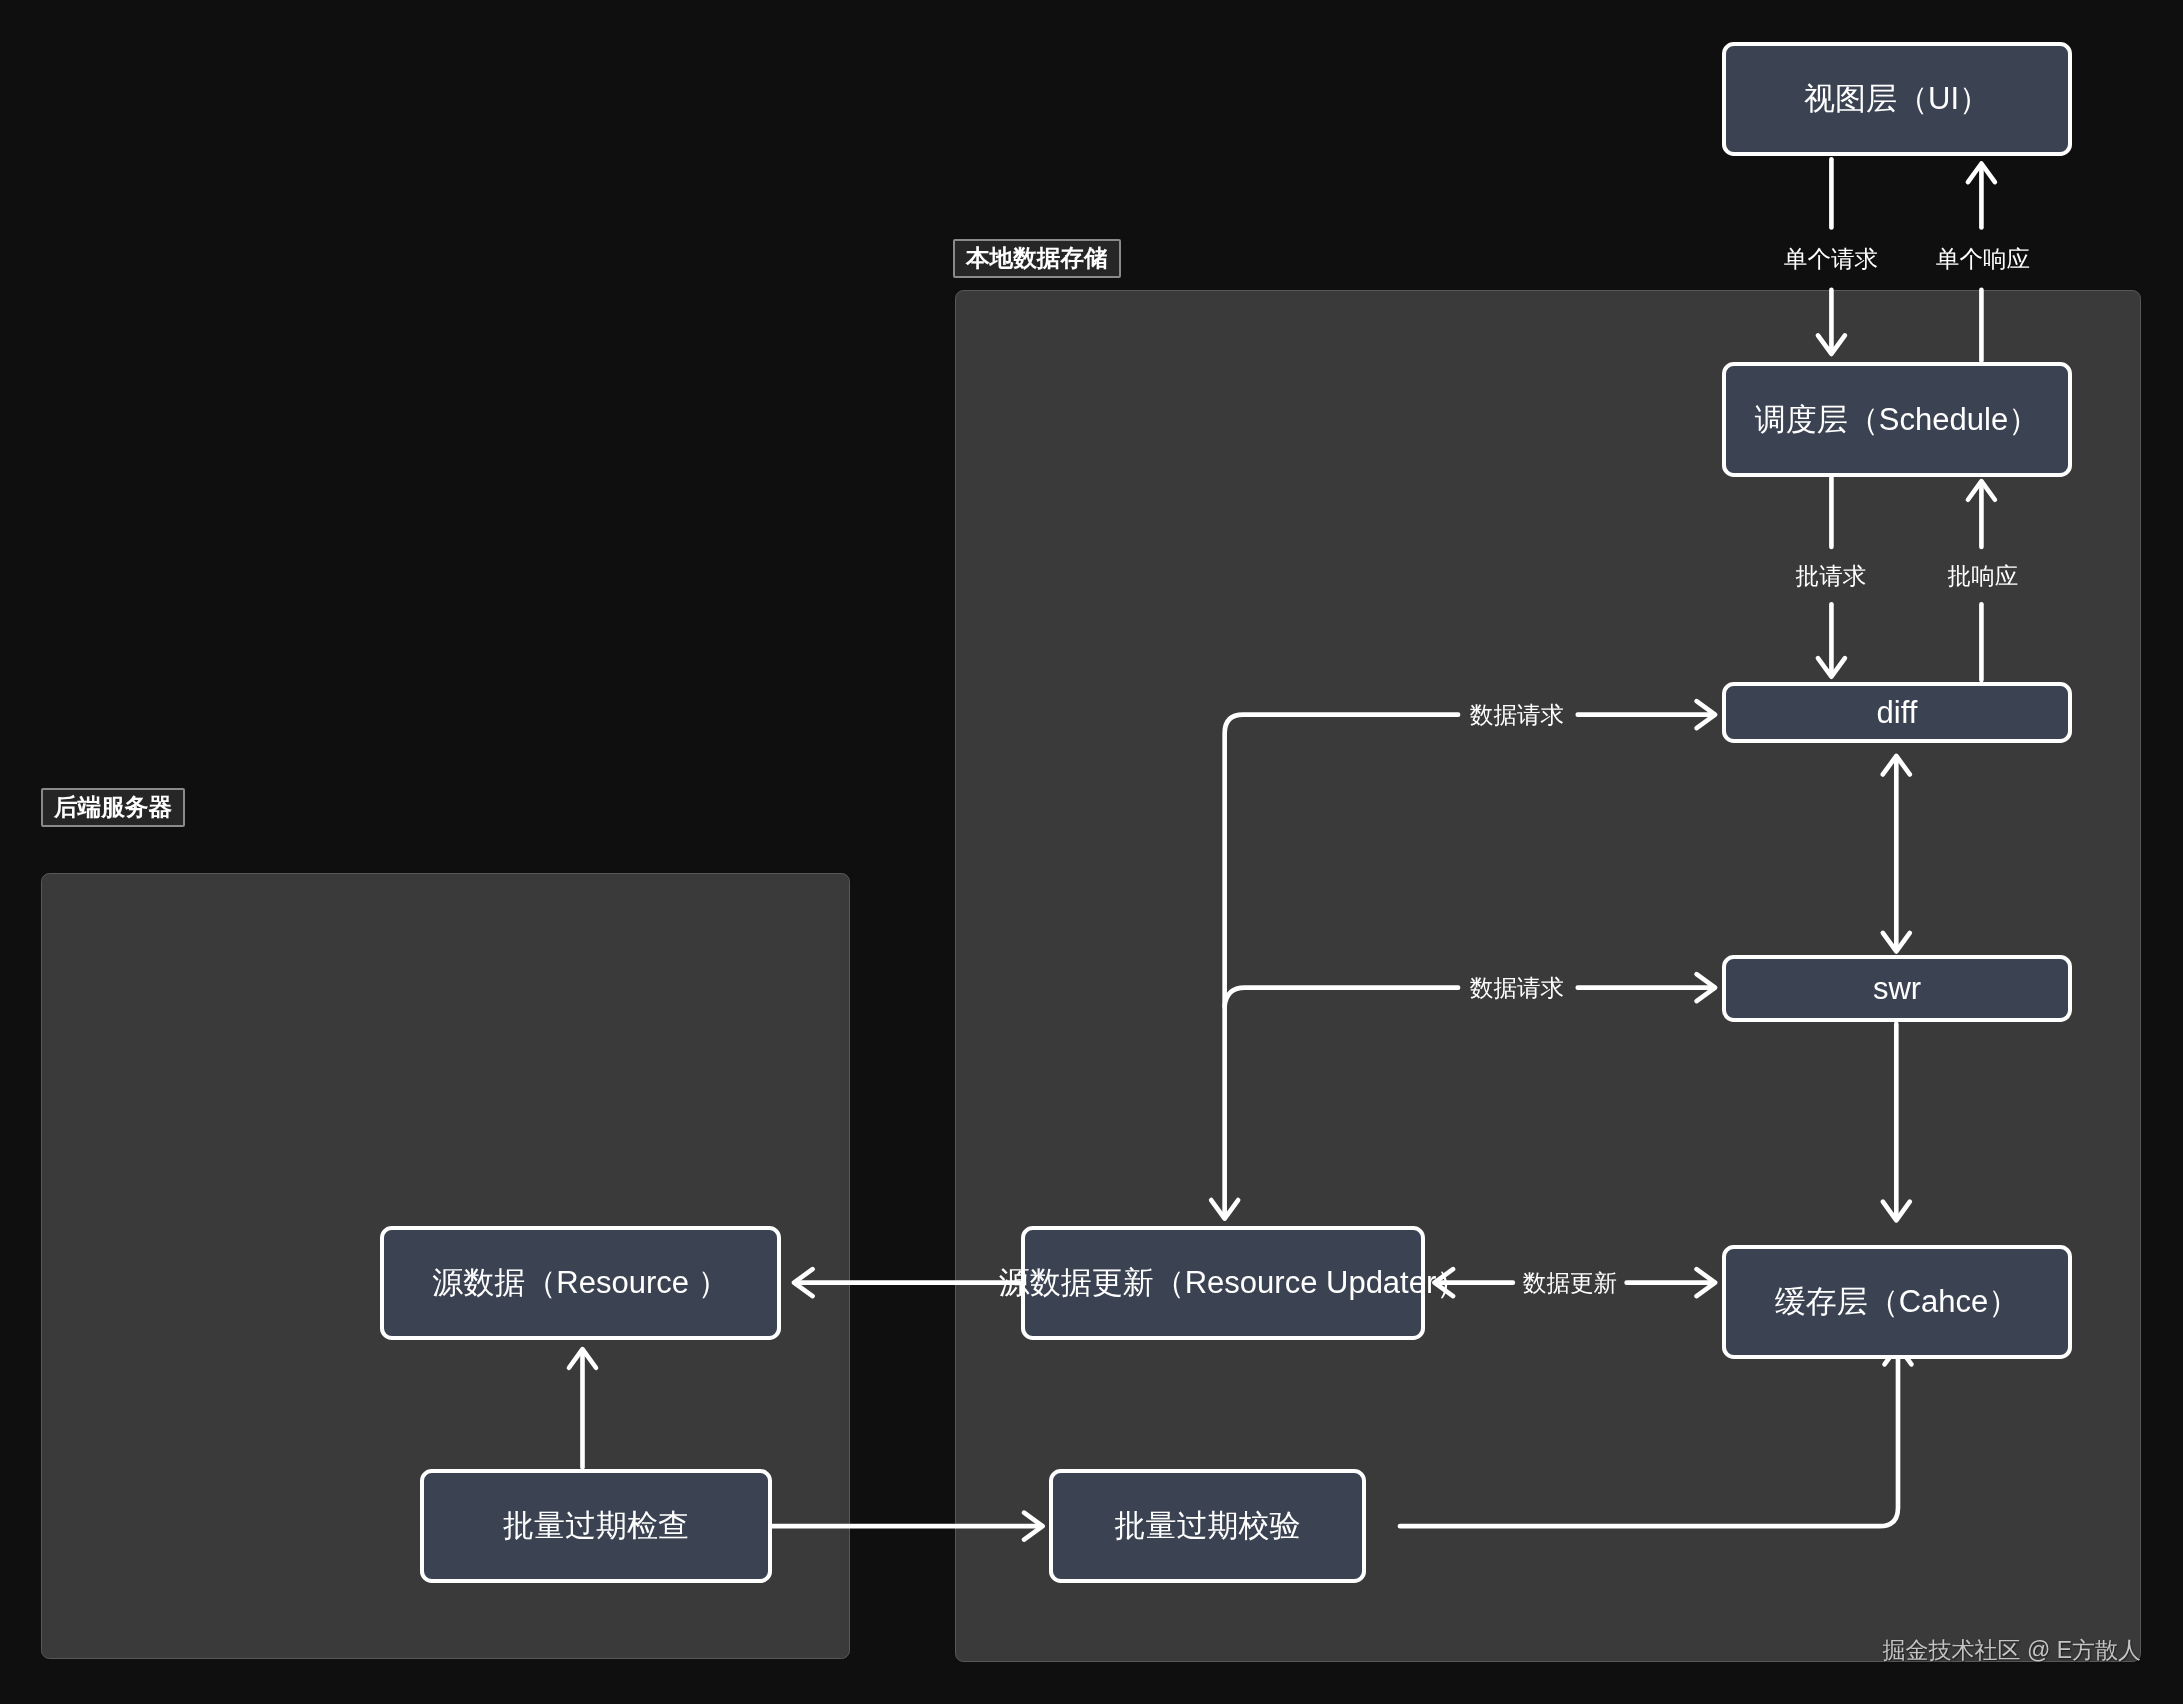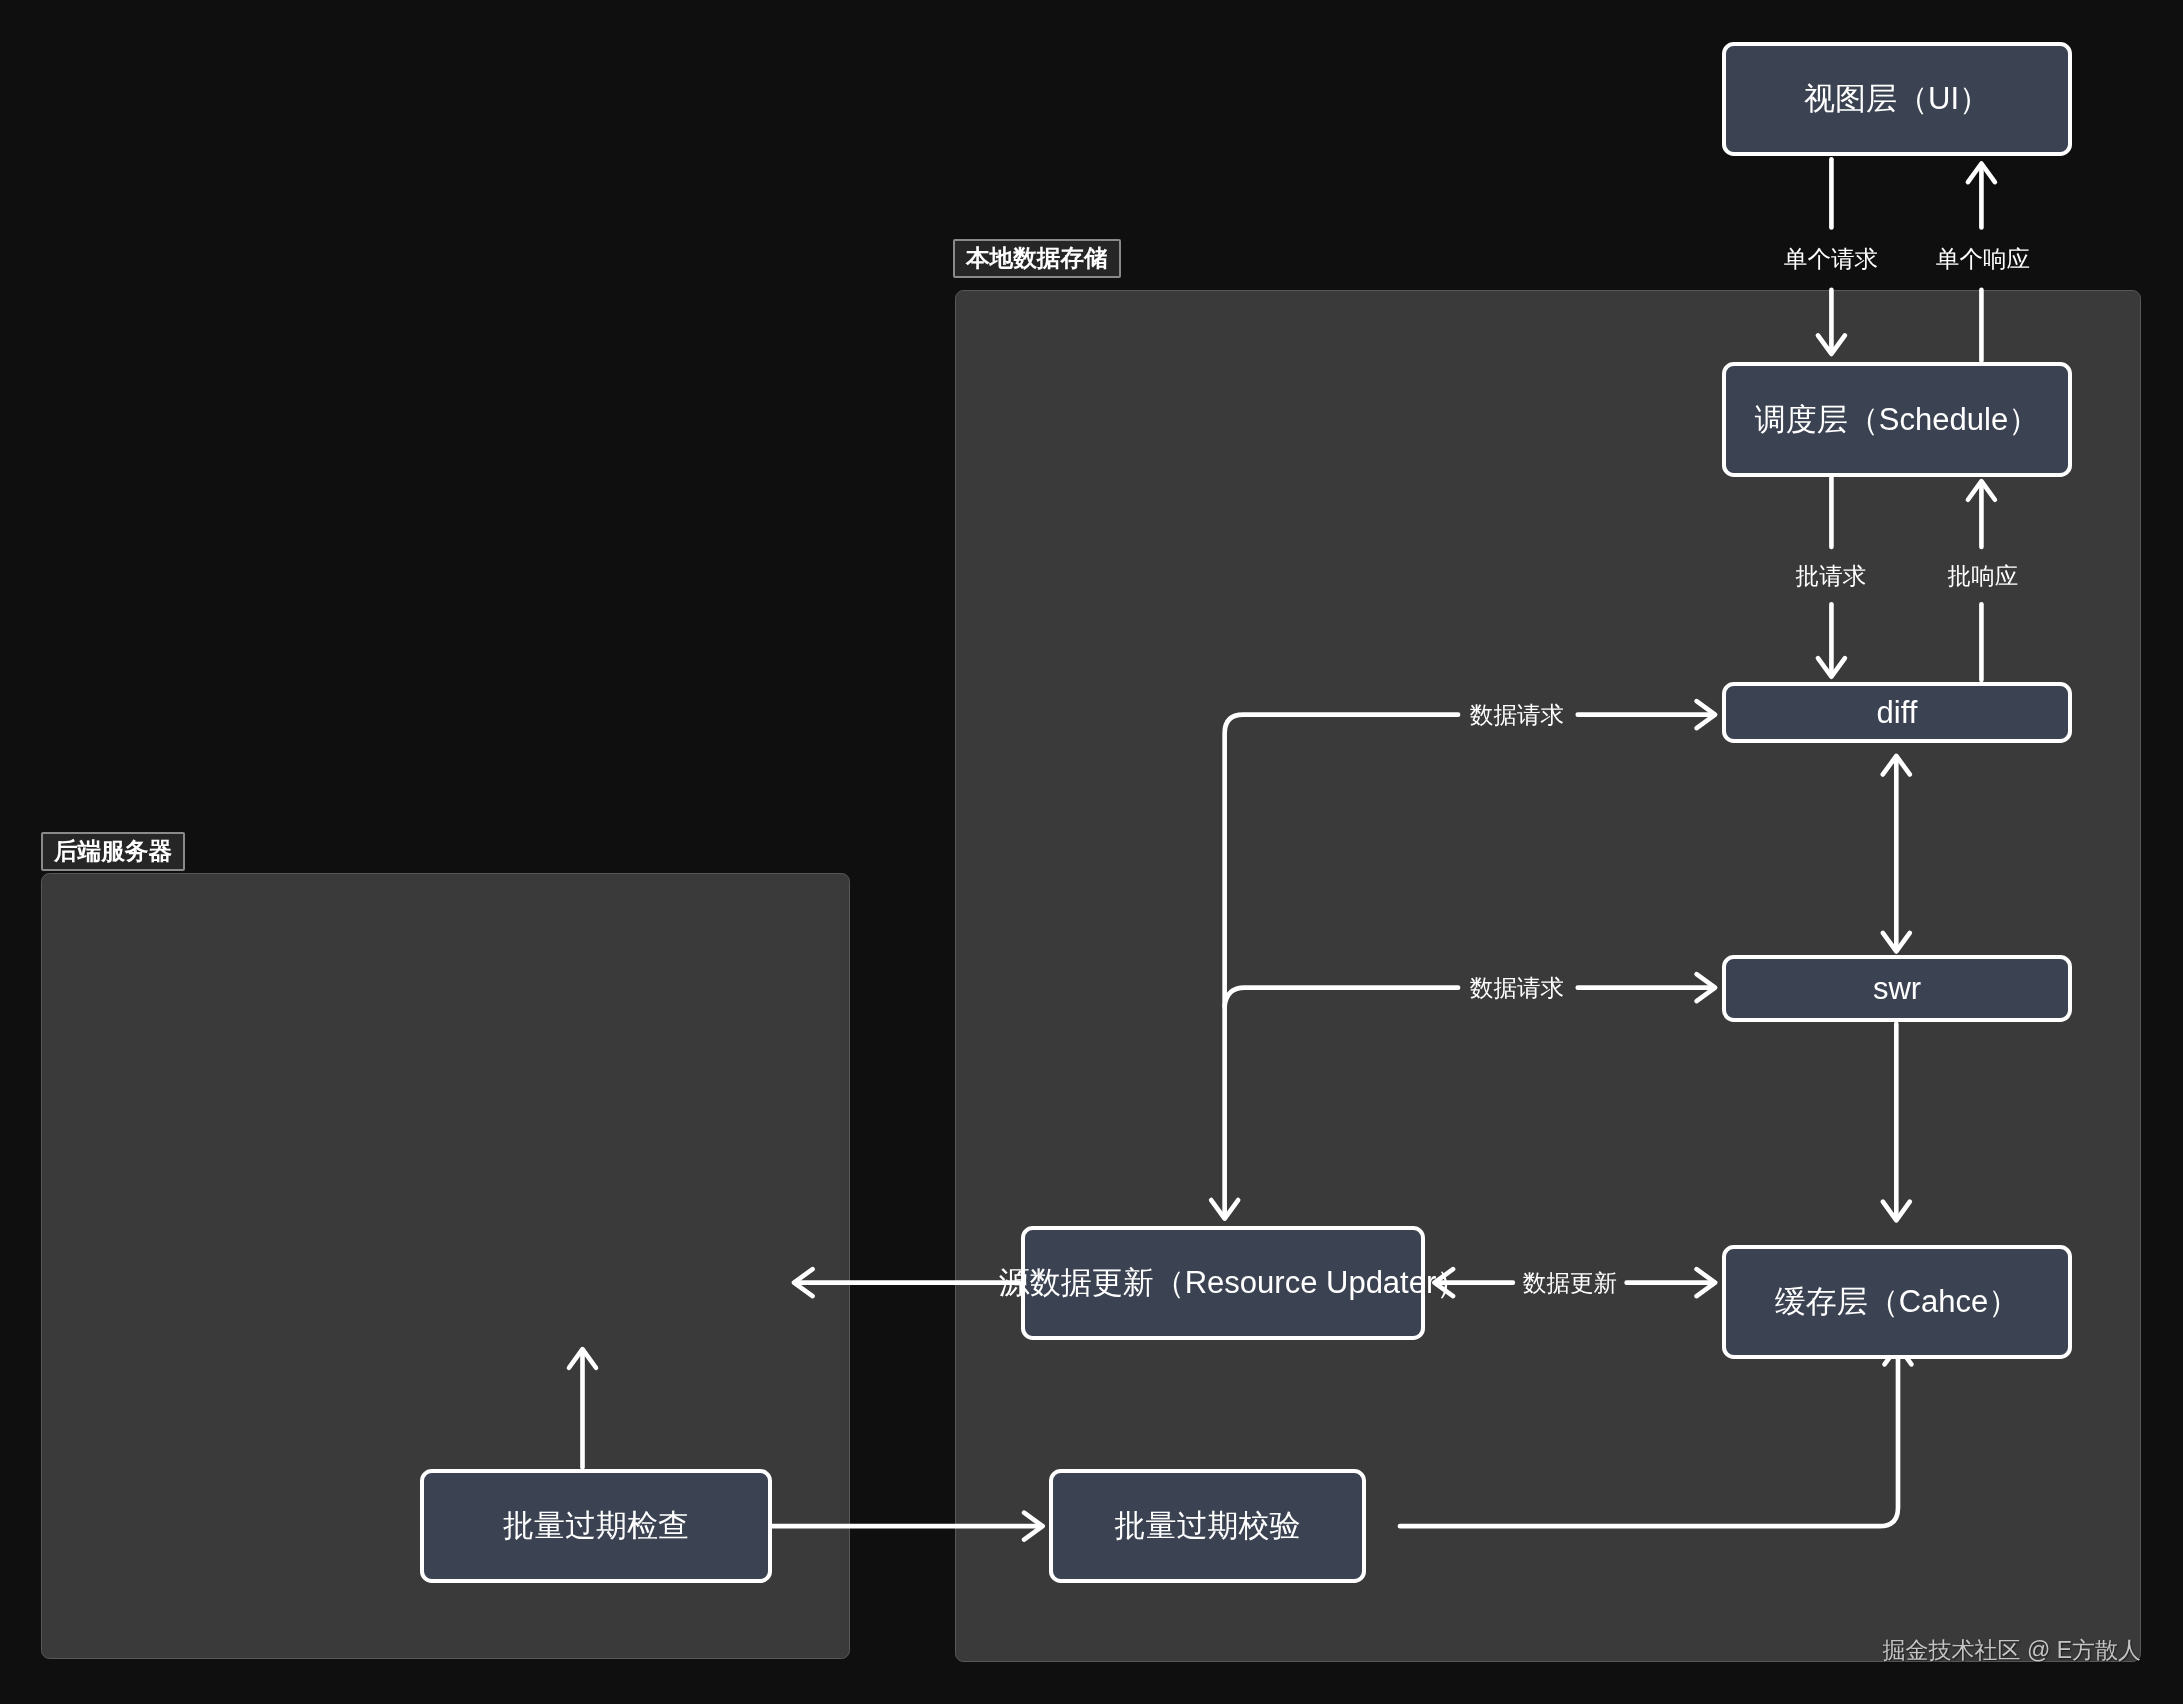--- a/index.html
+++ b/index.html
@@ -142,29 +142,30 @@
       <path d="M2236 1619 L2252 1597 L2268 1619"></path>
     </g>
   </svg>
 
   <div class="node" style="left:1722px;top:42px;width:350px;height:114px;">视图层（UI）</div>
   <div class="node" style="left:1722px;top:362px;width:350px;height:115px;">调度层（Schedule）</div>
   <div class="node" style="left:1722px;top:682px;width:350px;height:61px;">diff</div>
   <div class="node" style="left:1722px;top:955px;width:350px;height:67px;">swr</div>
   <div class="node" style="left:1722px;top:1226px;width:350px;height:114px;margin-top:19px;">缓存层（Cahce）</div>
   <div class="node" style="left:1021px;top:1226px;width:404px;height:114px;padding-left:20px;">源数据更新（Resource Updater）</div>
+  <div class="node" style="left:380px;top:1226px;width:401px;height:114px;">源数据（Resource ）</div>
   <div class="node" style="left:420px;top:1469px;width:352px;height:114px;">批量过期检查</div>
   <div class="node" style="left:1049px;top:1469px;width:317px;height:114px;">批量过期校验</div>
 
   <div class="edge-label" style="left:1831px;top:259px;">单个请求</div>
   <div class="edge-label" style="left:1983px;top:259px;">单个响应</div>
   <div class="edge-label" style="left:1831px;top:576px;">批请求</div>
   <div class="edge-label" style="left:1983px;top:576px;">批响应</div>
   <div class="edge-label" style="left:1517px;top:715px;">数据请求</div>
   <div class="edge-label" style="left:1517px;top:988px;">数据请求</div>
   <div class="edge-label" style="left:1570px;top:1283px;">数据更新</div>
 
   <div class="badge" style="left:953px;top:239px;">本地数据存储</div>
-  <div class="badge" style="left:41px;top:832px;">后端服务器</div>
+  <div class="badge" style="left:41px;top:788px;">后端服务器</div>
 
   <div class="watermark" style="right:42px;top:1635px;">掘金技术社区 @ E方散人</div>
 </div>
 
 
 </body></html>

